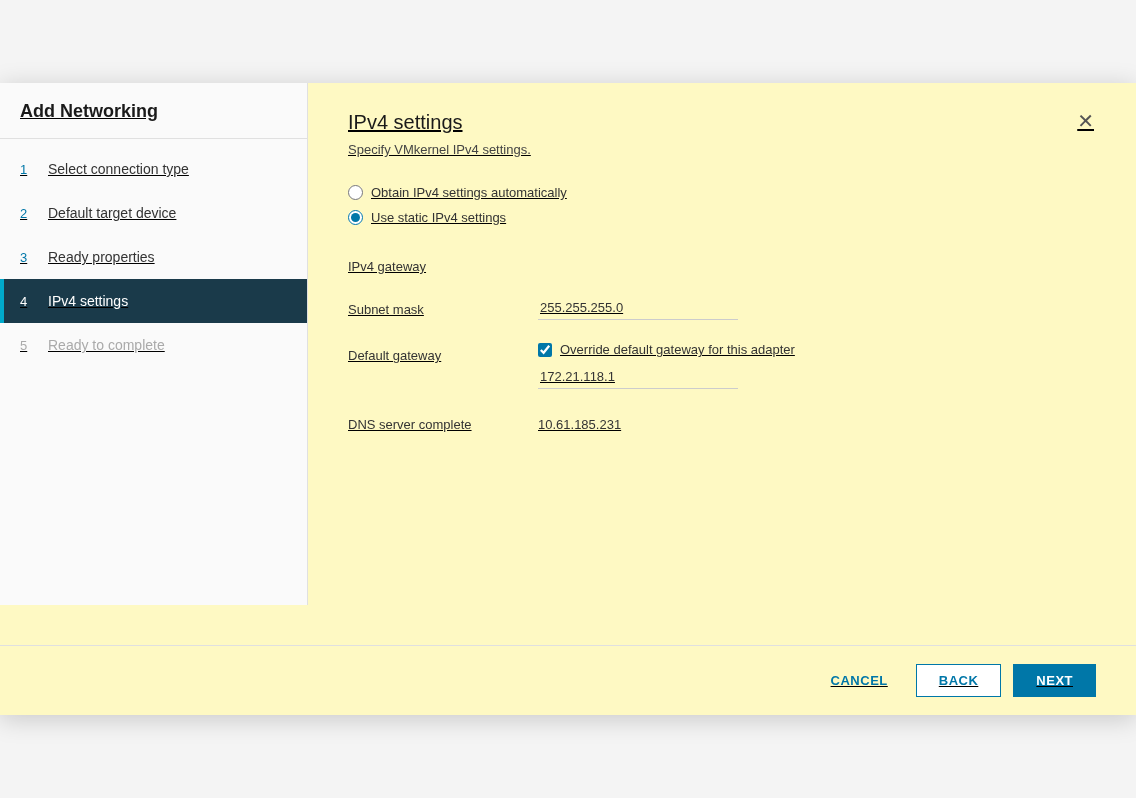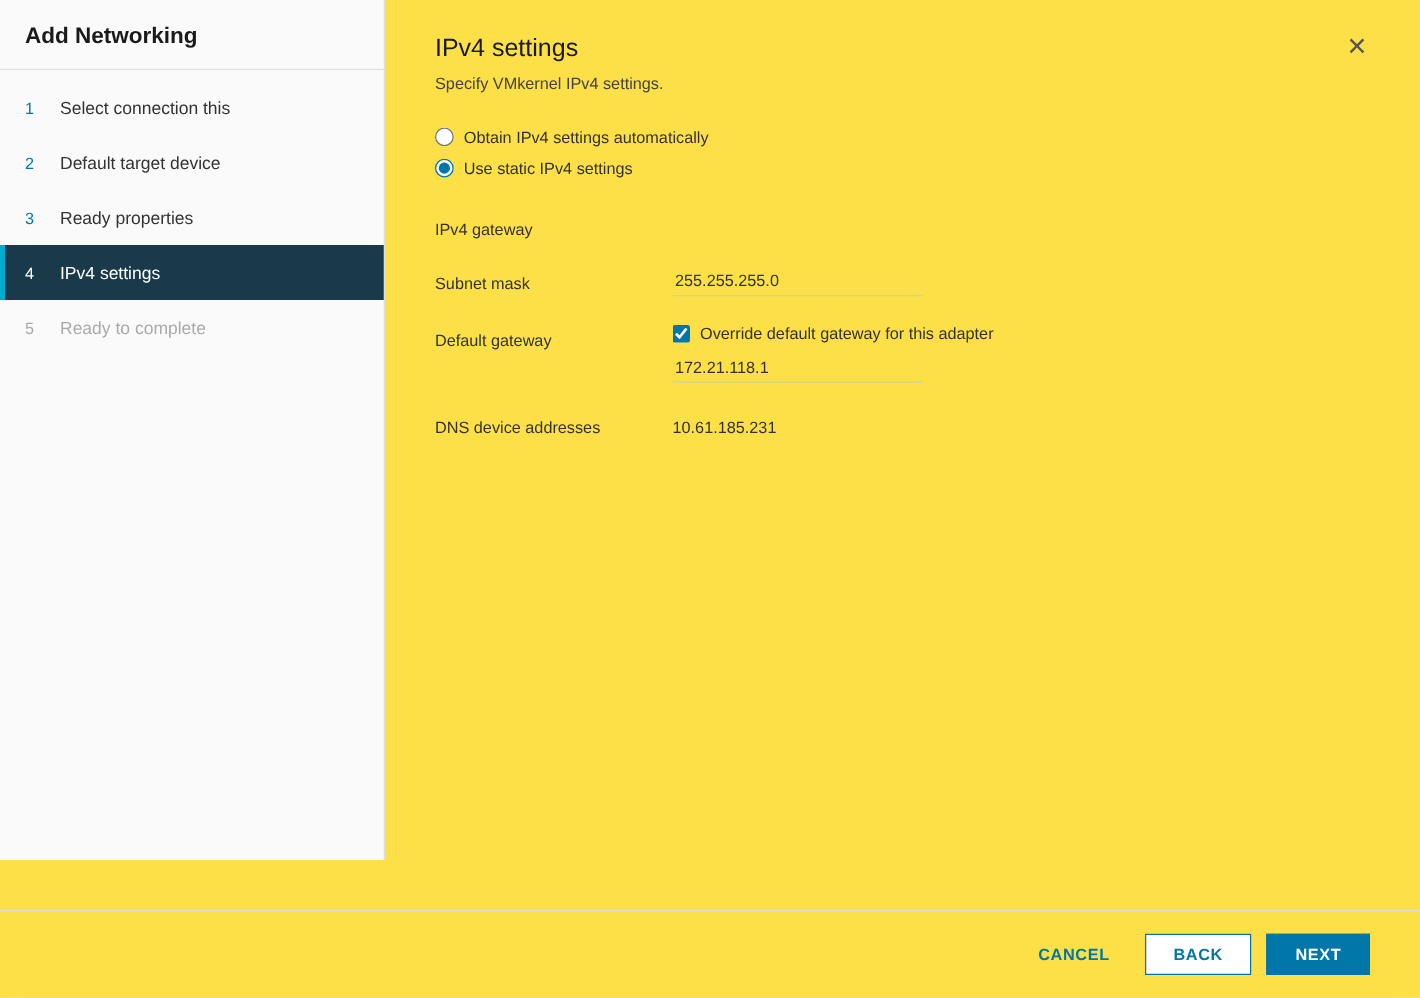--- a/index.html
+++ b/index.html
@@ -7,26 +7,27 @@
       font-family: -apple-system, BlinkMacSystemFont, "Segoe UI", Arial, sans-serif;
       font-size: 13px;
       background: #f4f4f4;
       display: flex;
       align-items: center;
       justify-content: center;
       min-height: 100vh;
     }
     .modal {
       width: 1136px;
-      height: 798px;
-      background: #fde047;
+      height: 632px;
+      background: #fef9c3;
       display: flex;
       flex-direction: column;
       box-shadow: 0 4px 24px rgba(0,0,0,0.18);
       position: relative;
+      text-decoration: underline;
     }
     .modal-body {
       display: flex;
       flex: 1;
       overflow: hidden;
     }
     
     .sidebar {
       width: 308px;
       background: #fafafa;
@@ -252,21 +253,21 @@
 
 <div class="modal">
   <div class="modal-body">
 
     <div class="sidebar">
       <div class="sidebar-title">Add Networking</div>
       <div class="sidebar-steps">
 
         <div class="step-item completed">
           <span class="step-number">1</span>
-          <span class="step-label">Select connection this</span>
+          <span class="step-label">Select connection type</span>
         </div>
 
         <div class="step-item completed">
           <span class="step-number">2</span>
           <span class="step-label">Default target device</span>
         </div>
 
         <div class="step-item completed">
           <span class="step-number">3</span>
           <span class="step-label">Ready properties</span>
@@ -320,21 +321,21 @@
           <div class="form-input-area">
             <div class="checkbox-row">
               <input type="checkbox" checked="" style="">
               <span class="checkbox-label">Override default gateway for this adapter</span>
             </div>
             <input type="text" class="form-input normal" value="172.21.118.1" style="">
           </div>
         </div>
 
         <div class="form-row">
-          <label class="form-label">DNS device addresses</label>
+          <label class="form-label">DNS server complete</label>
           <div class="form-input-area">
             <span class="dns-value">10.61.185.231</span>
           </div>
         </div>
       </div>
     </div>
   </div>
 
   <div class="modal-footer">
     <button class="btn-cancel">CANCEL</button>

